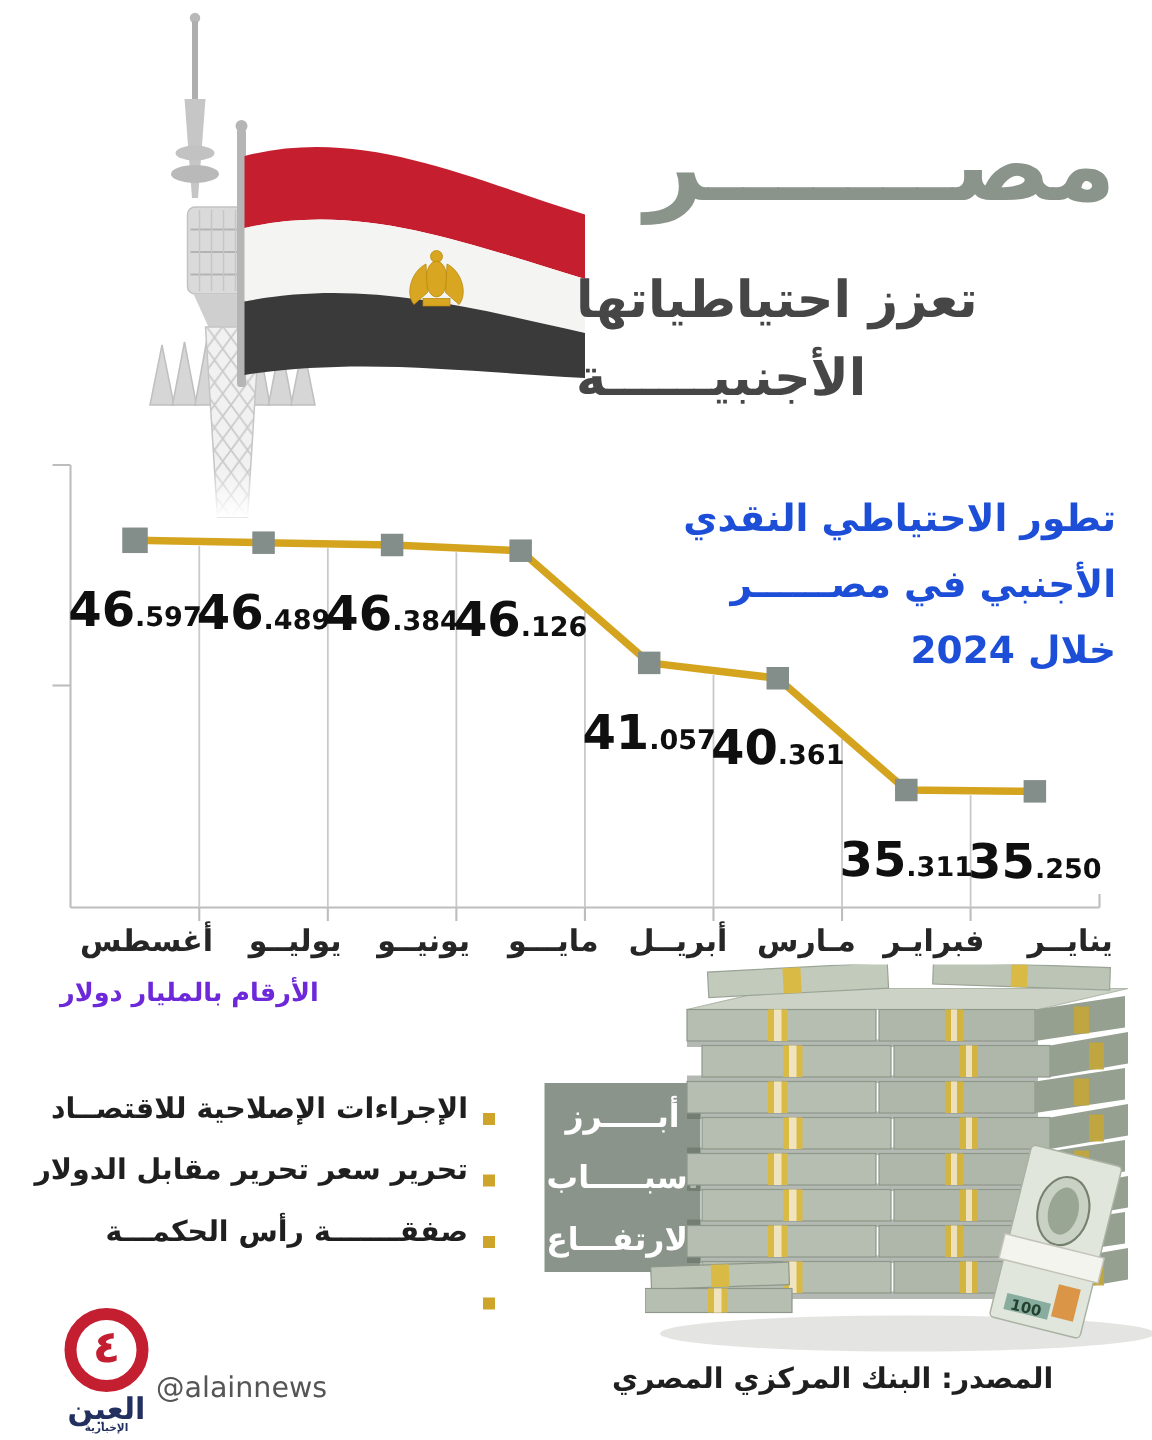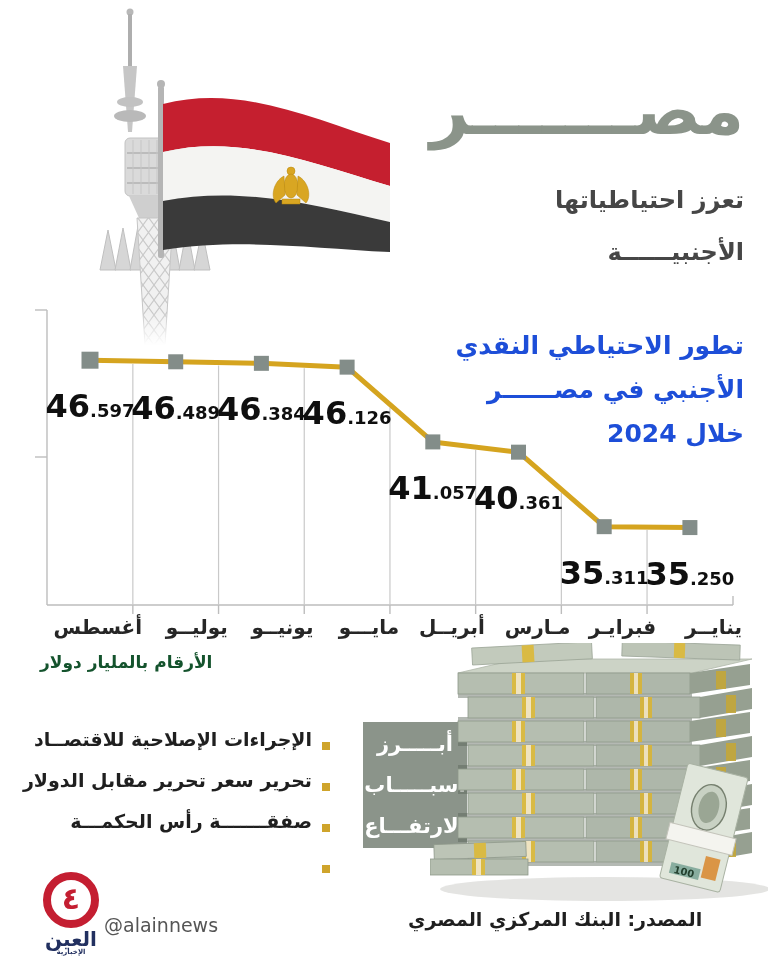--- a/index.html
+++ b/index.html
@@ -1,35 +1,35 @@
 <!DOCTYPE html>
 <html lang="ar" style="--sage: #8b948a; --dark: #464646; --gold: #d5a41f; --marker: #838d89; --grid: #c9c9c9; --axis: #bdbdbd; --bullet_gold: #cfa42b; --logo_red: #c41e31; --logo_navy: #223060; --flag_red: #c51f2f; --flag_white: #f4f4f2; --flag_black: #3a3a3a; --eagle_gold: #d9a622; --pole_gray: #b5b5b5;"><head>
 <meta charset="utf-8">
 <style>
   html,body{margin:0;padding:0;background:#fff;}
   .canvas{position:relative;width:768px;height:960px;background:#fff;overflow:hidden;
           font-family:"DejaVu Sans",sans-serif;}
   
   .hero-title{position:absolute;right:24px;top:62px;width:360px;text-align:right;
               font-size:68px;font-weight:bold;color:var(--sage);line-height:1.45;}
-  .hero-sub{position:absolute;right:24px;top:174px;width:360px;text-align:right;
-            font-size:24px;font-weight:bold;color:var(--dark);line-height:52px;}
+  .hero-sub{position:absolute;right:24px;top:174px;width:360px;text-align:left;
+            font-size:34px;font-weight:bold;color:var(--dark);line-height:52px;}
   
   .chart-title{position:absolute;right:24px;top:324px;width:330px;text-align:right;
                font-size:25px;font-weight:bold;color:#1d4ed8;line-height:44px;}
   .chart-wrap{position:absolute;left:30px;top:300px;width:715px;height:352px;}
   .chart-wrap svg{position:absolute;left:0;top:0;}
   .val-label{position:absolute;width:104px;text-align:center;direction:ltr;
              color:#0f0f0f;white-space:nowrap;margin-top:16px;}
   .val-label .vi{font-size:32px;font-weight:bold;}
   .val-label .vf{font-size:18px;font-weight:bold;}
   .month-label{position:absolute;width:104px;text-align:right;font-size:20px;
                font-weight:bold;color:#262626;white-space:nowrap;}
   .chart-note{position:absolute;left:40px;top:652px;width:220px;font-size:17px;
-              font-weight:bold;color:#14532d;direction:rtl;text-align:left;}
+              font-weight:bold;color:#6d28d9;direction:rtl;text-align:left;}
   
   .reason-box{position:absolute;left:340px;top:722px;width:104px;height:126px;
               background:var(--sage);color:#fff;text-align:center;
               font-size:21px;font-weight:bold;line-height:41px;padding-top:2px;box-sizing:border-box;margin-left:23px;}
   .reason-items{position:absolute;left:24px;top:709px;width:306px;direction:rtl;}
   .reason-item{display:flex;align-items:flex-end;height:41px;}
   .reason-item .bullet{width:8px;height:8px;background:var(--bullet_gold);
                        margin-left:10px;flex:0 0 auto;}
   .reason-item .reason-text{font-size:19px;font-weight:bold;color:#1f1f1f;white-space:nowrap;}
   

